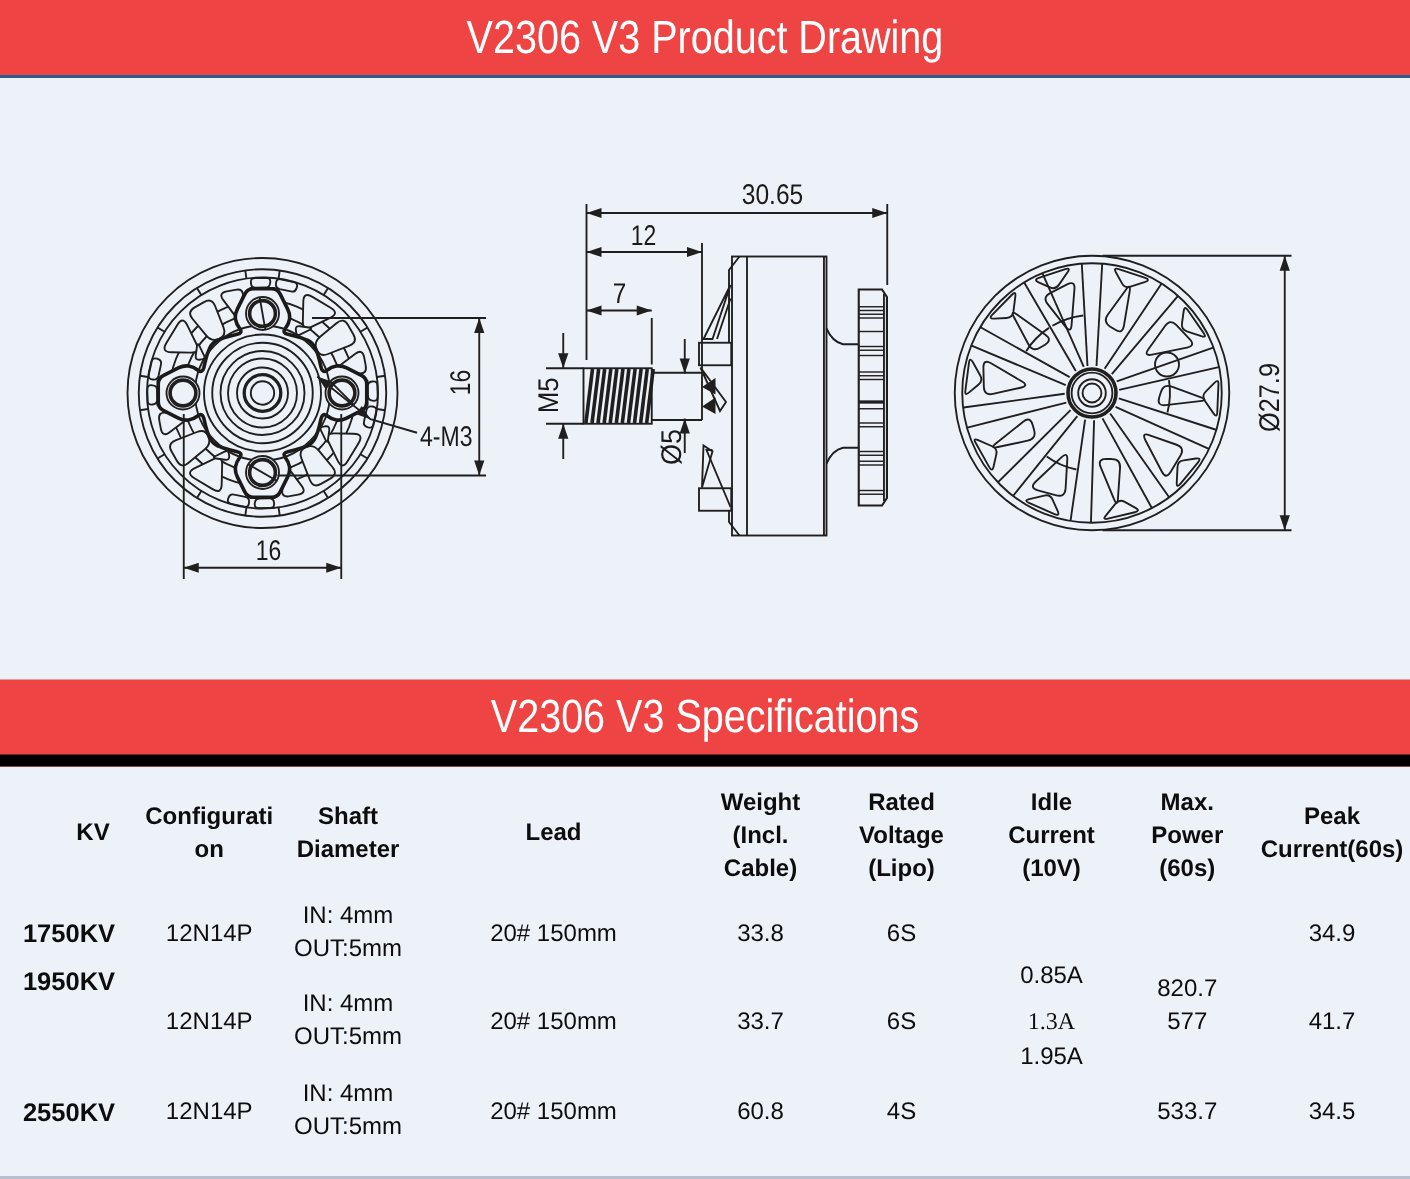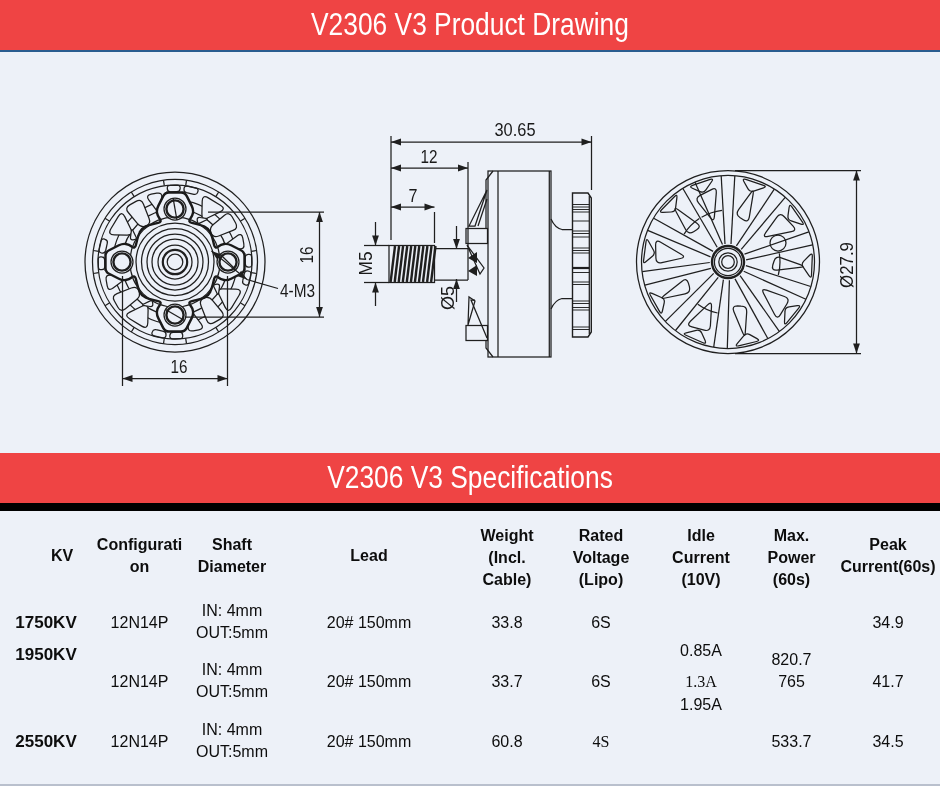--- a/index.html
+++ b/index.html
@@ -276,26 +276,26 @@
 <div class="c" style="left:752px;top:611.5px;width:79px;margin-top:37px;">820.7</div>
 <div class="c" style="left:831px;top:611.5px;width:114px;">34.9</div>
 
 <div class="c kv" style="left:6px;top:644px;width:80px;">1950KV</div>
 <div class="c" style="left:92px;top:671px;width:95px;">12N14P</div>
 <div class="c" style="left:182px;top:659px;width:100px;">IN: 4mm<br>OUT:5mm</div>
 <div class="c" style="left:277px;top:671px;width:184px;">20# 150mm</div>
 <div class="c" style="left:462px;top:671px;width:90px;">33.7</div>
 <div class="c" style="left:552px;top:671px;width:98px;">6S</div>
 <div class="c" style="left:650px;top:671px;width:102px;font-family:Liberation Serif, serif;">1.3A</div>
-<div class="c" style="left:752px;top:671px;width:79px;">765</div>
+<div class="c" style="left:752px;top:671px;width:79px;">577</div>
 <div class="c" style="left:831px;top:671px;width:114px;">41.7</div>
 
 <div class="c kv" style="left:6px;top:730.5px;width:80px;">2550KV</div>
 <div class="c" style="left:92px;top:730.5px;width:95px;">12N14P</div>
 <div class="c" style="left:182px;top:718.5px;width:100px;">IN: 4mm<br>OUT:5mm</div>
 <div class="c" style="left:277px;top:730.5px;width:184px;">20# 150mm</div>
 <div class="c" style="left:462px;top:730.5px;width:90px;">60.8</div>
-<div class="c" style="left:552px;top:730.5px;width:98px;font-family:Liberation Serif, serif;">4S</div>
+<div class="c" style="left:552px;top:730.5px;width:98px;">4S</div>
 <div class="c" style="left:650px;top:694px;width:102px;">1.95A</div>
 <div class="c" style="left:752px;top:730.5px;width:79px;">533.7</div>
 <div class="c" style="left:831px;top:730.5px;width:114px;">34.5</div>
 
 <div id="bottomline"></div>
 
 </body></html>

